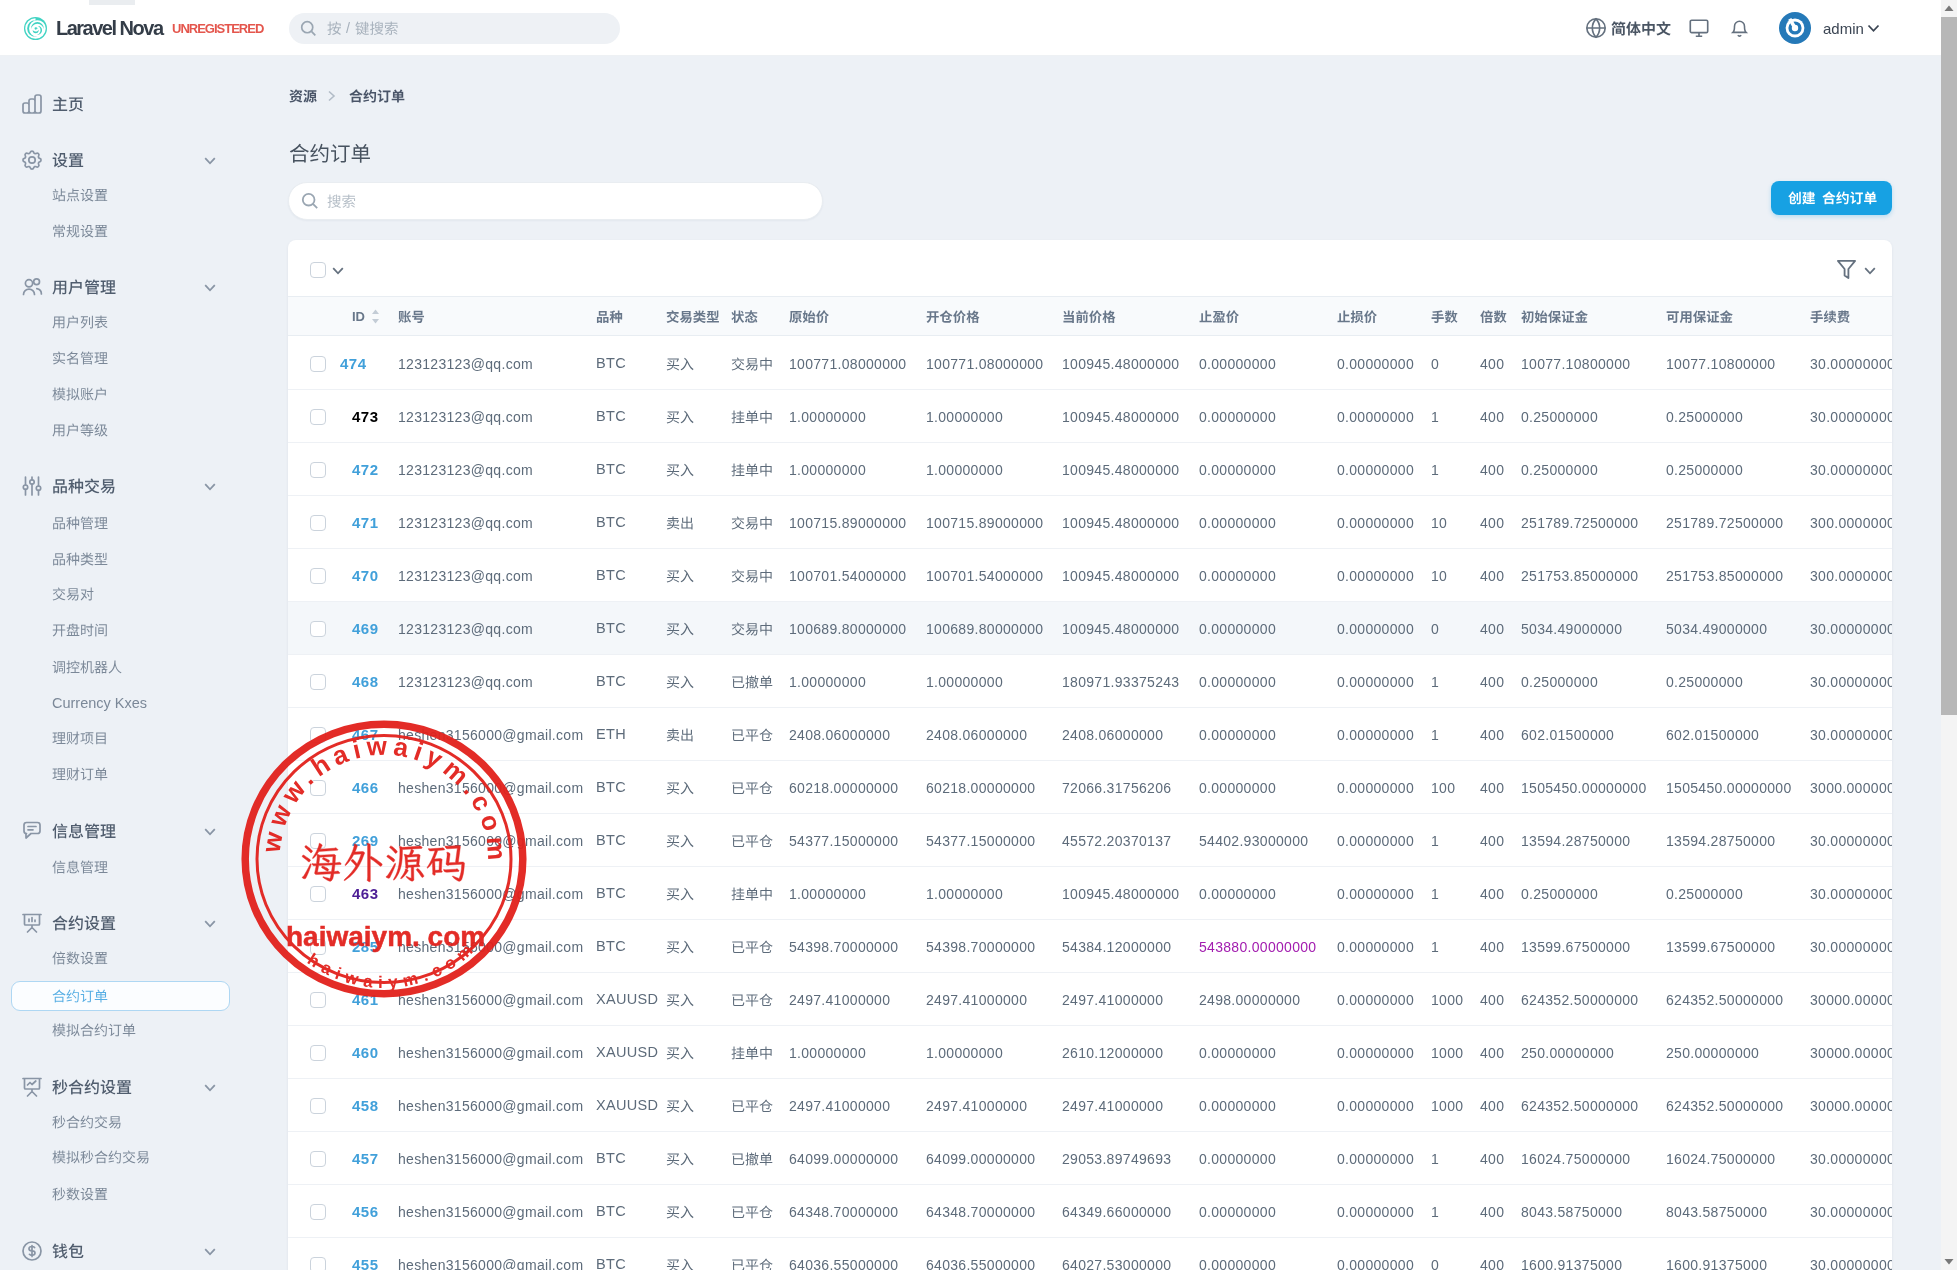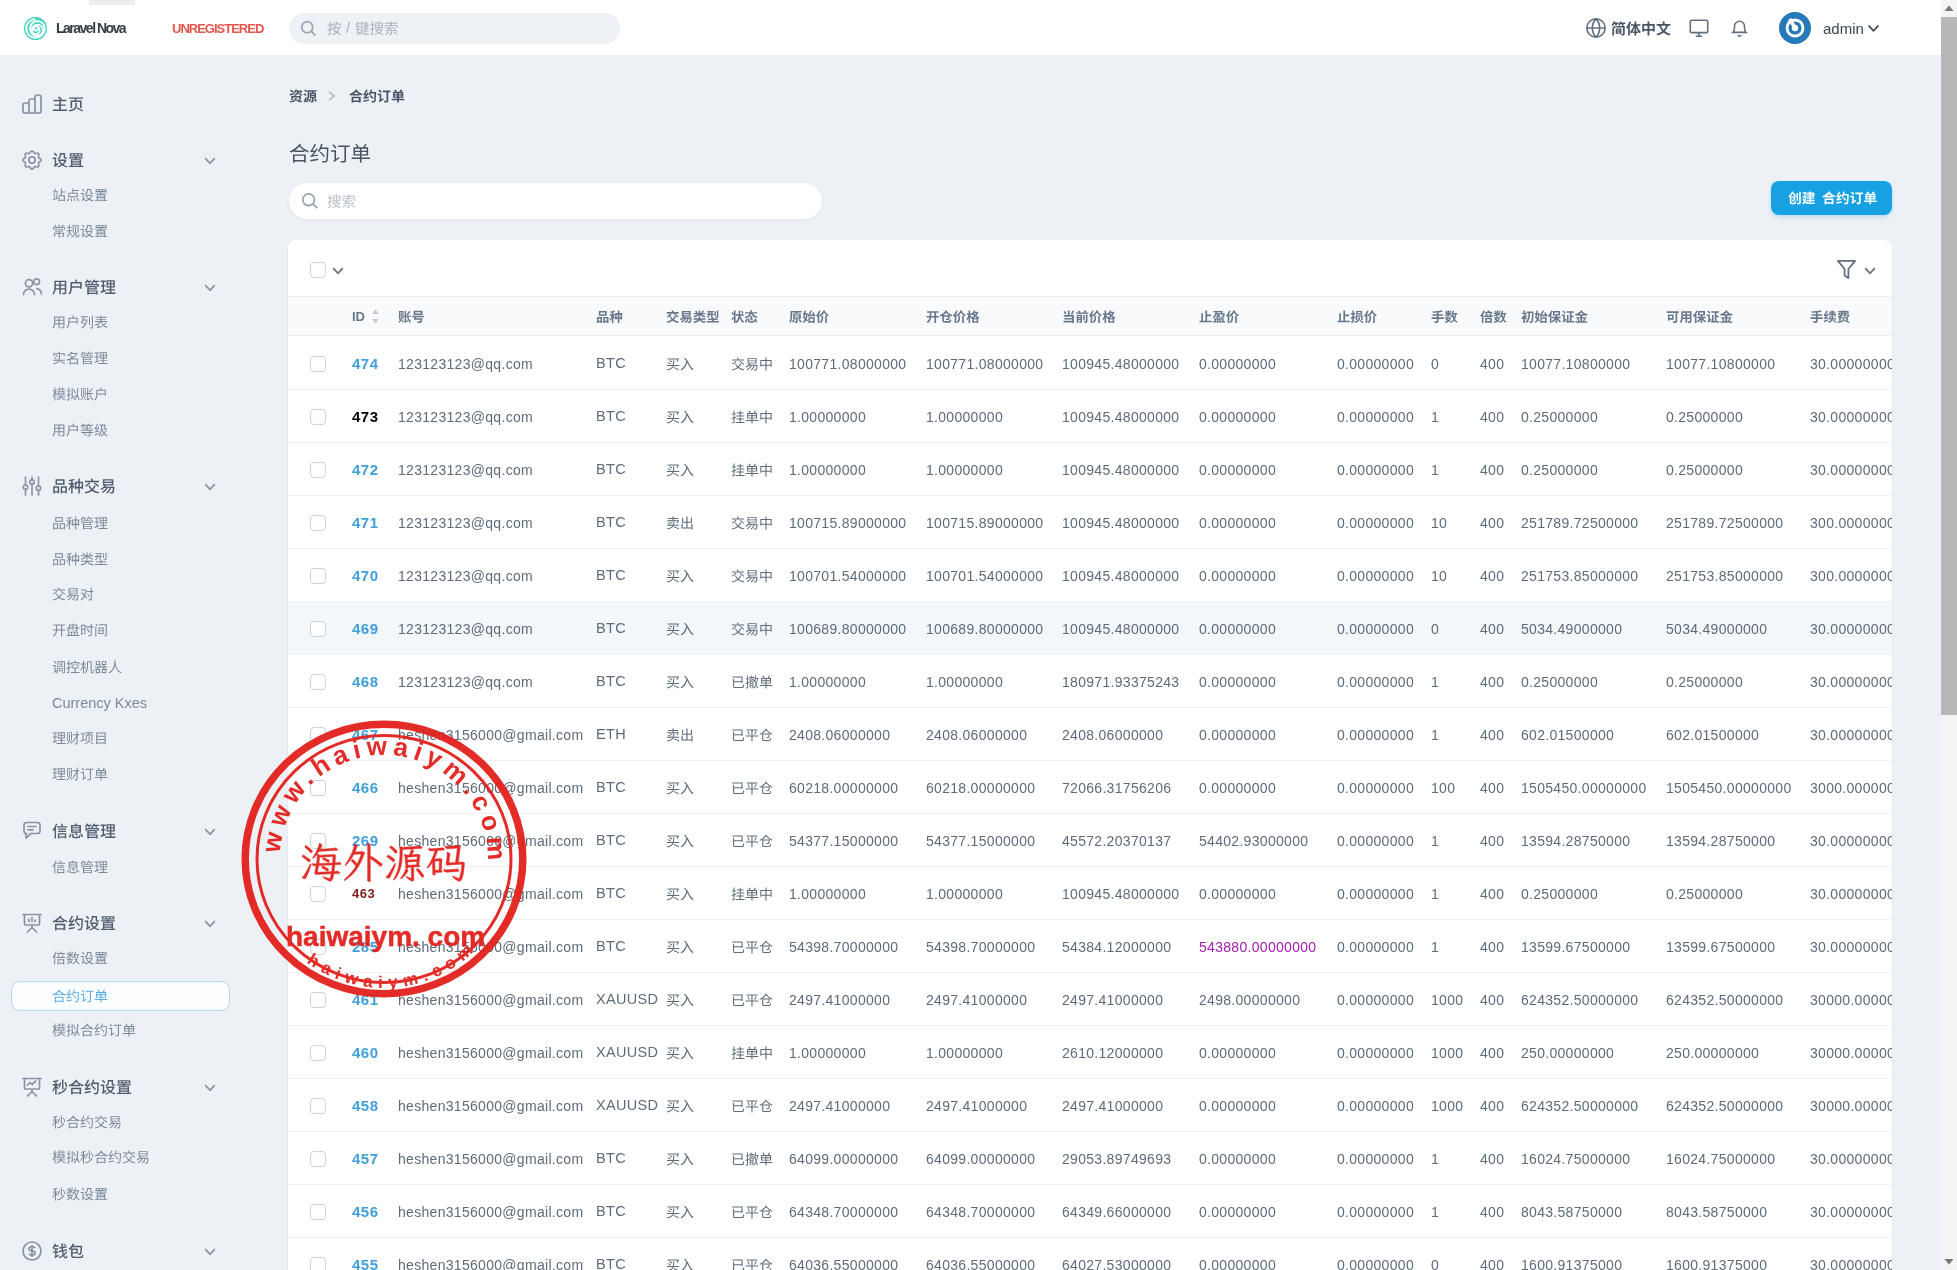--- a/index.html
+++ b/index.html
@@ -138,21 +138,21 @@
       <path id="r95f4" d="M91 -615V80H168V-615ZM106 -791C152 -747 204 -684 227 -644L289 -684C265 -726 211 -785 164 -827ZM379 -295H619V-160H379ZM379 -491H619V-358H379ZM311 -554V-98H690V-554ZM352 -784V-713H836V-11C836 2 832 6 819 7C806 7 765 8 723 6C733 25 743 57 747 75C808 75 851 75 878 63C904 50 913 31 913 -11V-784Z"></path>
       <path id="r9879" d="M618 -500V-289C618 -184 591 -56 319 19C335 34 357 61 366 77C649 -12 693 -158 693 -289V-500ZM689 -91C766 -41 864 31 911 79L961 26C913 -21 813 -90 736 -138ZM29 -184 48 -106C140 -137 262 -179 379 -219L369 -284L247 -247V-650H363V-722H46V-650H172V-225ZM417 -624V-153H490V-556H816V-155H891V-624H655C670 -655 686 -692 702 -728H957V-796H381V-728H613C603 -694 591 -656 578 -624Z"></path>
     </defs>
   </svg>
 <div class="abs" style="left:0;top:0;width:1957px;height:56px;background:#fff;border-bottom:1px solid #eef1f4"></div>
 <div class="abs" style="left:89px;top:0;width:46px;height:5px;background:#eaedf0"></div>
 <svg class="abs" style="left:24px;top:17px" width="23" height="23" viewBox="0 0 23 23">
 <circle cx="11.5" cy="11.5" r="11.5" fill="#40d3c3"></circle>
 <path d="M11.5 2.2 a9.3 9.3 0 1 0 9.3 9.3 a7.4 7.4 0 1 0 -7.4 7.4 a5.6 5.6 0 1 0 -5.6 -5.6 a3.9 3.9 0 1 0 3.9 -3.9 a2.1 2.1 0 1 0 2.1 2.1" fill="none" stroke="#fff" stroke-width="1.9"></path>
 </svg>
-<div style="position:absolute;left:56px;top:16.0px;font-size:14px;line-height:25px;color:#343d48;font-weight:700;letter-spacing:-1.5px;white-space:pre">Laravel Nova</div>
+<div style="position:absolute;left:56px;top:16.0px;font-size:20px;line-height:25px;color:#343d48;font-weight:700;letter-spacing:-1.5px;white-space:pre">Laravel Nova</div>
 <div style="position:absolute;left:172px;top:19.0px;font-size:13px;line-height:19px;color:#e4564d;font-weight:700;letter-spacing:-1px;white-space:pre">UNREGISTERED</div>
 <div class="abs" style="left:289px;top:13px;width:331px;height:31px;background:#eef1f5;border-radius:16px"></div>
 <svg class="abs" style="left:300px;top:20px" width="17" height="17" viewBox="0 0 20 20" fill="none" stroke="#9aa6b2" stroke-width="2">
     <circle cx="8.5" cy="8.5" r="6.5"></circle>
     <path d="M13.5 13.5 18 18"></path>
   </svg>
 <svg style="position:absolute;left:327px;top:21.4px" width="14.5" height="14.5" viewBox="0 -880 1000 1000">
     <g fill="#a7b1bc">
       <use href="#r6309" x="0"></use>
     </g>
@@ -639,21 +639,21 @@
 <svg style="position:absolute;left:1810px;top:309.8px" width="40.2" height="13.4" viewBox="0 -880 3000 1000">
     <g fill="#68778a">
       <use href="#b624b" x="0"></use>
       <use href="#b7eed" x="1000"></use>
       <use href="#b8d39" x="2000"></use>
     </g>
   </svg>
 <div class="abs" style="left:288px;top:337px;width:1604px;height:933px;overflow:hidden">
     <div class="abs" style="left:0;top:0px;width:1604px;height:53px;border-bottom:1px solid #eef1f5"></div>
     <div class="cb" style="left:22px;top:18.5px"></div>
-    <div style="position:absolute;left:64px;top:16.0px;font-size:15px;line-height:21px;color:#41a0da;font-weight:700;letter-spacing:0.5px;white-space:pre">474</div>
+    <div style="position:absolute;left:52px;top:16.0px;font-size:15px;line-height:21px;color:#41a0da;font-weight:700;letter-spacing:0.5px;white-space:pre">474</div>
     <div style="position:absolute;left:110px;top:16.5px;font-size:14px;line-height:20px;color:#5d6b7a;font-weight:400;letter-spacing:0.3px;white-space:pre">123123123@qq.com</div>
     <div style="position:absolute;left:308px;top:16.2px;font-size:14.5px;line-height:20.5px;color:#5d6b7a;font-weight:400;letter-spacing:0.3px;white-space:pre">BTC</div>
     <svg style="position:absolute;left:378px;top:19.5px" width="28.0" height="14" viewBox="0 -880 2000 1000">
       <g fill="#5d6b7a">
         <use href="#r4e70" x="0"></use>
         <use href="#r5165" x="1000"></use>
       </g>
     </svg>
     <svg style="position:absolute;left:443px;top:19.5px" width="42.0" height="14" viewBox="0 -880 3000 1000">
       <g fill="#5d6b7a">
@@ -919,21 +919,21 @@
     <div style="position:absolute;left:774px;top:493.5px;font-size:14px;line-height:20px;color:#5d6b7a;font-weight:400;letter-spacing:0.3px;white-space:pre">45572.20370137</div>
     <div style="position:absolute;left:911px;top:493.5px;font-size:14px;line-height:20px;color:#5d6b7a;font-weight:400;letter-spacing:0.3px;white-space:pre">54402.93000000</div>
     <div style="position:absolute;left:1049px;top:493.5px;font-size:14px;line-height:20px;color:#5d6b7a;font-weight:400;letter-spacing:0.3px;white-space:pre">0.00000000</div>
     <div style="position:absolute;left:1143px;top:493.5px;font-size:14px;line-height:20px;color:#5d6b7a;font-weight:400;letter-spacing:0.3px;white-space:pre">1</div>
     <div style="position:absolute;left:1192px;top:493.5px;font-size:14px;line-height:20px;color:#5d6b7a;font-weight:400;letter-spacing:0.3px;white-space:pre">400</div>
     <div style="position:absolute;left:1233px;top:493.5px;font-size:14px;line-height:20px;color:#5d6b7a;font-weight:400;letter-spacing:0.3px;white-space:pre">13594.28750000</div>
     <div style="position:absolute;left:1378px;top:493.5px;font-size:14px;line-height:20px;color:#5d6b7a;font-weight:400;letter-spacing:0.3px;white-space:pre">13594.28750000</div>
     <div style="position:absolute;left:1522px;top:493.5px;font-size:14px;line-height:20px;color:#5d6b7a;font-weight:400;letter-spacing:0.3px;white-space:pre">30.00000000</div>
     <div class="abs" style="left:0;top:530px;width:1604px;height:53px;border-bottom:1px solid #eef1f5"></div>
     <div class="cb" style="left:22px;top:548.5px"></div>
-    <div style="position:absolute;left:64px;top:546.0px;font-size:13px;line-height:21px;color:#7f1d1d;font-weight:700;letter-spacing:0.5px;white-space:pre">463</div>
+    <div style="position:absolute;left:64px;top:546.0px;font-size:15px;line-height:21px;color:#4c1d95;font-weight:700;letter-spacing:0.5px;white-space:pre">463</div>
     <div style="position:absolute;left:110px;top:546.5px;font-size:14px;line-height:20px;color:#5d6b7a;font-weight:400;letter-spacing:0.3px;white-space:pre">heshen3156000@gmail.com</div>
     <div style="position:absolute;left:308px;top:546.2px;font-size:14.5px;line-height:20.5px;color:#5d6b7a;font-weight:400;letter-spacing:0.3px;white-space:pre">BTC</div>
     <svg style="position:absolute;left:378px;top:549.5px" width="28.0" height="14" viewBox="0 -880 2000 1000">
       <g fill="#5d6b7a">
         <use href="#r4e70" x="0"></use>
         <use href="#r5165" x="1000"></use>
       </g>
     </svg>
     <svg style="position:absolute;left:443px;top:549.5px" width="42.0" height="14" viewBox="0 -880 3000 1000">
       <g fill="#5d6b7a">

